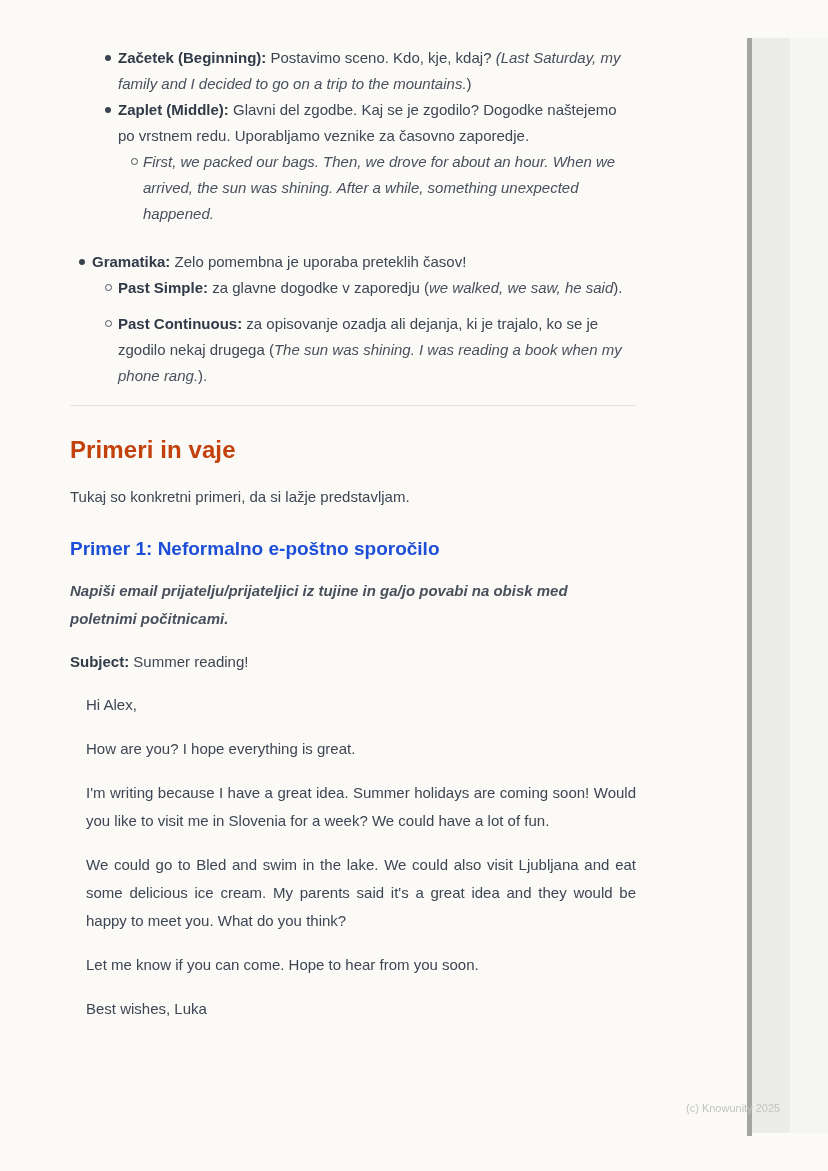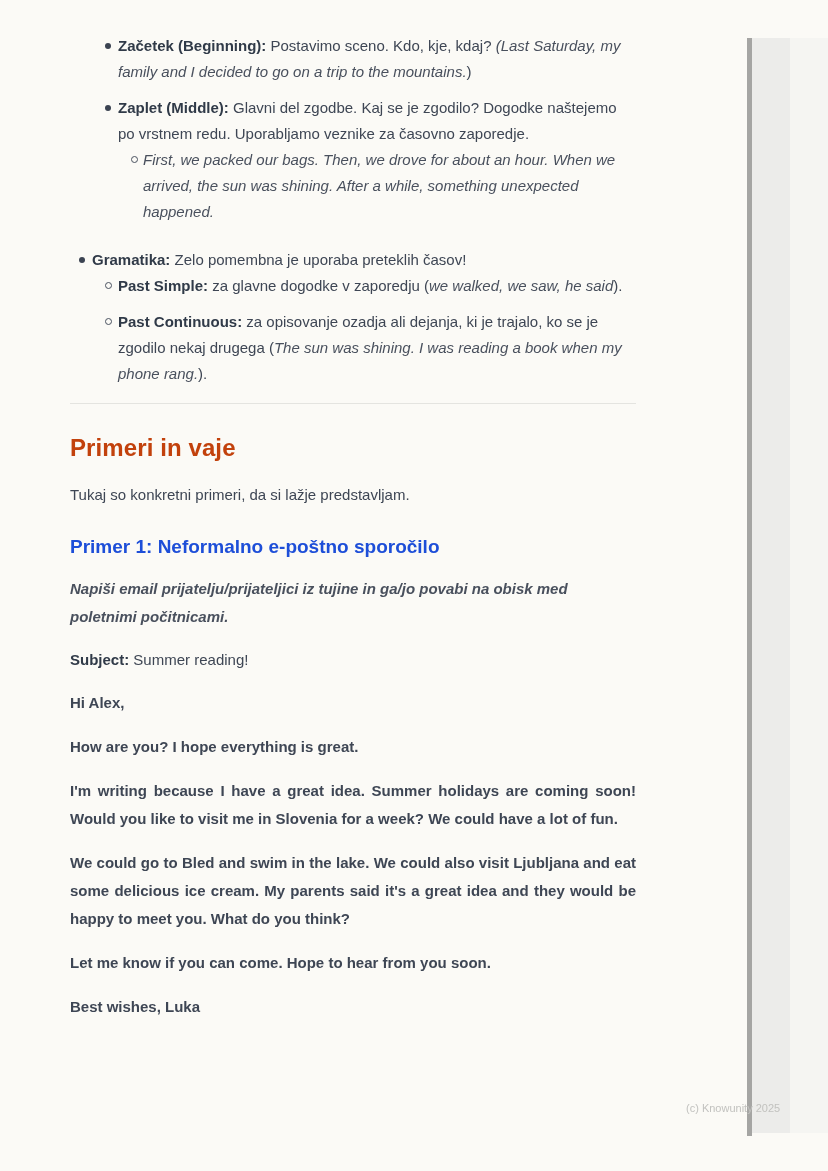--- a/index.html
+++ b/index.html
@@ -27,37 +27,37 @@
   .disc{background:#3b4351;}
   .circle{background:transparent;border:1.5px solid #4a5260;width:5px;height:5px;top:9px;}
   
   .divider{border:none;border-top:1px solid #e4e4e0;margin:16px 0 0 0;width:566px;}
   h2.section-h{margin:28px 0 0 0;font-size:24px;line-height:32px;font-weight:700;color:#c2410c;letter-spacing:.1px;}
   .intro{margin:18px 0 0 0;line-height:26px;}
   h3.example-h{margin:26px 0 0 0;font-size:19px;line-height:26px;font-weight:700;color:#1d4ed8;}
   .prompt{margin:15px 0 0 0;line-height:28px;font-style:italic;color:#49505d;font-weight:bold;}
   .subject{margin:16px 0 0 0;line-height:26px;}
   .subject .b{font-weight:700;color:#303a48;}
-  .email-p{margin:16px 0 0 0;line-height:28px;text-align:justify;font-weight:bold;}
+  .email-p{margin:16px 0 0 16px;line-height:28px;text-align:justify;}
   .email-p.last{text-align:left;}
   
   .edge-strip{position:absolute;left:752px;top:38px;width:38px;height:1095px;background:#ececea;}
   .edge-line{position:absolute;left:747px;top:38px;width:5px;height:1098px;background:#a5a5a3;}
   .edge-outer{position:absolute;left:790px;top:38px;width:38px;height:1095px;background:#f5f5f2;}
   .watermark{position:absolute;left:686px;top:1102px;font-size:11px;color:#c2c2bf;z-index:3;white-space:nowrap;}
 </style>
 </head>
 <body>
 
 <div class="page">
   <div class="content">
 
     <div id="notes-list">
-        <div class="li lv2" style="margin-top: 0px;"><span class="marker disc"></span><span class="runs"><span class="b">Začetek (Beginning):</span><span> Postavimo sceno. Kdo, kje, kdaj? </span><span class="i">(Last Saturday, my family and I decided to go on a trip to the mountains.</span><span>)</span></span></div>
-        <div class="li lv2" style="margin-top: 10px;"><span class="marker disc"></span><span class="runs"><span class="b">Zaplet (Middle):</span><span> Glavni del zgodbe. Kaj se je zgodilo? Dogodke naštejemo po vrstnem redu. Uporabljamo veznike za časovno zaporedje.</span></span></div>
+        <div class="li lv2" style="margin-top: 12px;"><span class="marker disc"></span><span class="runs"><span class="b">Začetek (Beginning):</span><span> Postavimo sceno. Kdo, kje, kdaj? </span><span class="i">(Last Saturday, my family and I decided to go on a trip to the mountains.</span><span>)</span></span></div>
+        <div class="li lv2" style=""><span class="marker disc"></span><span class="runs"><span class="b">Zaplet (Middle):</span><span> Glavni del zgodbe. Kaj se je zgodilo? Dogodke naštejemo po vrstnem redu. Uporabljamo veznike za časovno zaporedje.</span></span></div>
         <div class="li lv3" style="margin-top: 0px;"><span class="marker circle"></span><span class="runs"><span class="i">First, we packed our bags. Then, we drove for about an hour. When we arrived, the sun was shining. After a while, something unexpected happened.</span></span></div>
         <div class="li lv1" style="margin-top: 22px;"><span class="marker disc"></span><span class="runs"><span class="b">Gramatika:</span><span> Zelo pomembna je uporaba preteklih časov!</span></span></div>
         <div class="li lv2" style="margin-top: 0px;"><span class="marker circle"></span><span class="runs"><span class="b">Past Simple:</span><span> za glavne dogodke v zaporedju (</span><span class="i">we walked, we saw, he said</span><span>).</span></span></div>
         <div class="li lv2" style="margin-top: 10px;"><span class="marker circle"></span><span class="runs"><span class="b">Past Continuous:</span><span> za opisovanje ozadja ali dejanja, ki je trajalo, ko se je zgodilo nekaj drugega (</span><span class="i">The sun was shining. I was reading a book when my phone rang.</span><span>).</span></span></div>
       </div>
 
     <hr class="divider">
 
     <h2 class="section-h">Primeri in vaje</h2>
 

